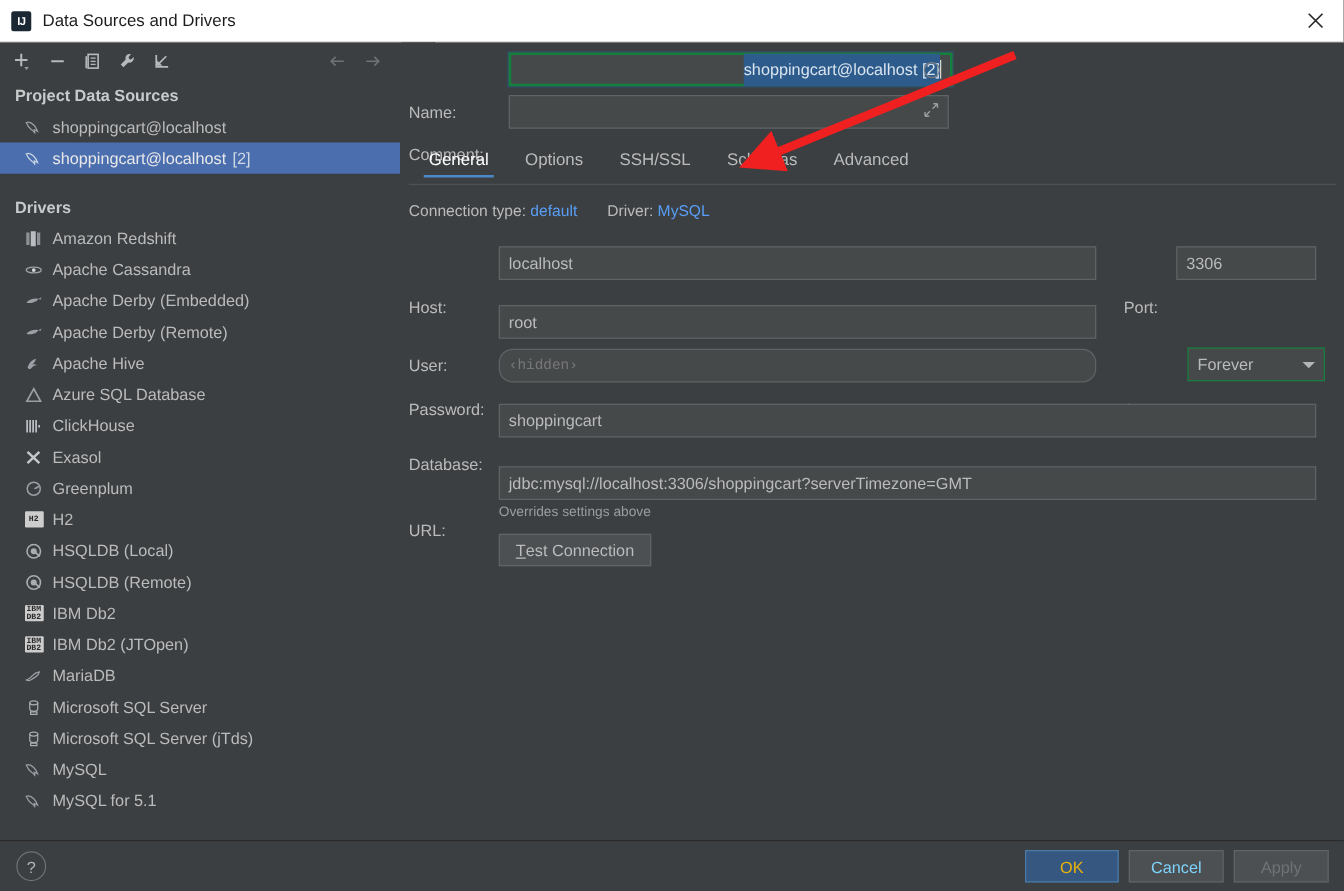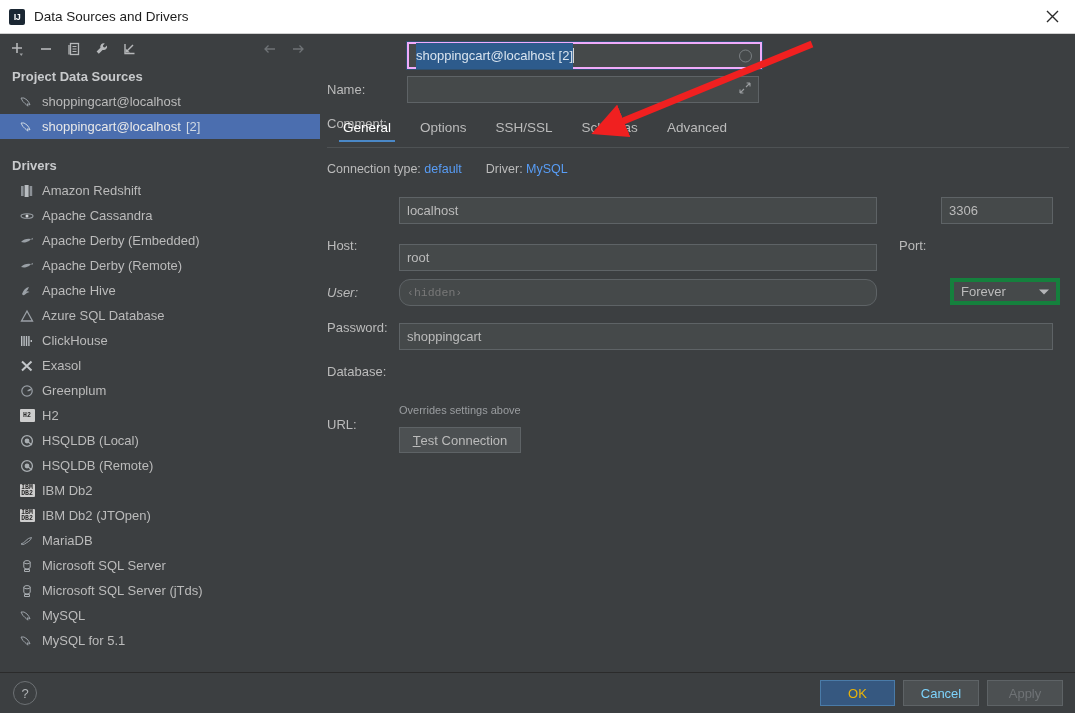--- a/index.html
+++ b/index.html
@@ -144,23 +144,24 @@
     color: #bbbbbb;
     font-size: 13px;
     padding: 0 7px;
     height: 26px;
     line-height: 24px;
     font-family: "Liberation Sans", sans-serif;
     outline: none;
     display: flex; align-items: center;
   }
   .inp.focused {
-    border: 2px solid #f0abfc;
+    border: 2px solid #15803d;
     background: #45494a;
     box-shadow: 0 0 0 1px #2f4f6d;
+    justify-content: flex-end;
   }
   .sel-text {
     background: #2d5b8c; color: #d9e4ef;
     padding: 1px 0;
   }
   .caret {
     display: inline-block; width: 1px; height: 15px;
     background: #d5d5d5; vertical-align: middle;
     margin-left: 0px;
   }
@@ -223,21 +224,21 @@
     height: 25px;
     padding: 0 12px;
     cursor: pointer;
     font-family: "Liberation Sans", sans-serif;
     display: inline-flex; align-items: center; justify-content: center;
   }
   .mnem { text-decoration: underline; }
 
   .dropdown {
     background: #45494a;
-    border: 4px solid #15803d;
+    border: 1px solid #15803d;
     color: #bbbbbb;
     font-size: 13px;
     height: 26px;
     display: flex; align-items: center;
     padding: 0 7px;
     cursor: pointer;
     position: relative;
   }
   .dd-arrow {
     position: absolute; right: 7px; top: 50%;
@@ -594,21 +595,21 @@
     <div class="inp" style="position:absolute; left:78px; top:163px; width:478px; height:27px;">
       <span>localhost</span>
     </div>
     <div class="formrow" style="left:578px; top:166px;">
       <span class="flabel">Port:</span>
     </div>
     <div class="inp" style="position:absolute; left:620px; top:163px; width:112px; height:27px;">
       <span>3306</span>
     </div>
 
-    <div class="formrow" style="left:6px; top:213px;font-style:italic;">
+    <div class="formrow" style="left:6px; top:213px;">
       <span class="flabel">User:</span>
     </div>
     <div class="inp" style="position:absolute; left:78px; top:210px; width:478px; height:27px;">
       <span>root</span>
     </div>
 
     <div class="formrow" style="left:6px; top:248px;">
       <span class="flabel">Password:</span>
     </div>
     <div class="inp" style="position:absolute; left:78px; top:245px; width:478px; height:27px;border-radius:11px;">
@@ -624,20 +625,23 @@
 
     <div class="formrow" style="left:6px; top:292px;">
       <span class="flabel">Database:</span>
     </div>
     <div class="inp" style="position:absolute; left:78px; top:289px; width:654px; height:27px;">
       <span>shoppingcart</span>
     </div>
 
     <div class="formrow" style="left:6px; top:345px;">
       <span class="flabel">URL:</span>
+    </div>
+    <div class="inp" style="position:absolute; left:78px; top:339px; width:654px; height:27px;">
+      <span>jdbc:mysql://localhost:3306/shoppingcart?serverTimezone=GMT</span>
     </div>
     <div class="override" style="left:78px; top:370px;">Overrides settings above</div>
 
     <div class="btn" style="position:absolute; left:78px; top:393px; width:122px; height:26px;">
       <span class="mnem">T</span>
         <span>est Connection</span>
     </div>
   </div>
 
   <div class="bottombar">

